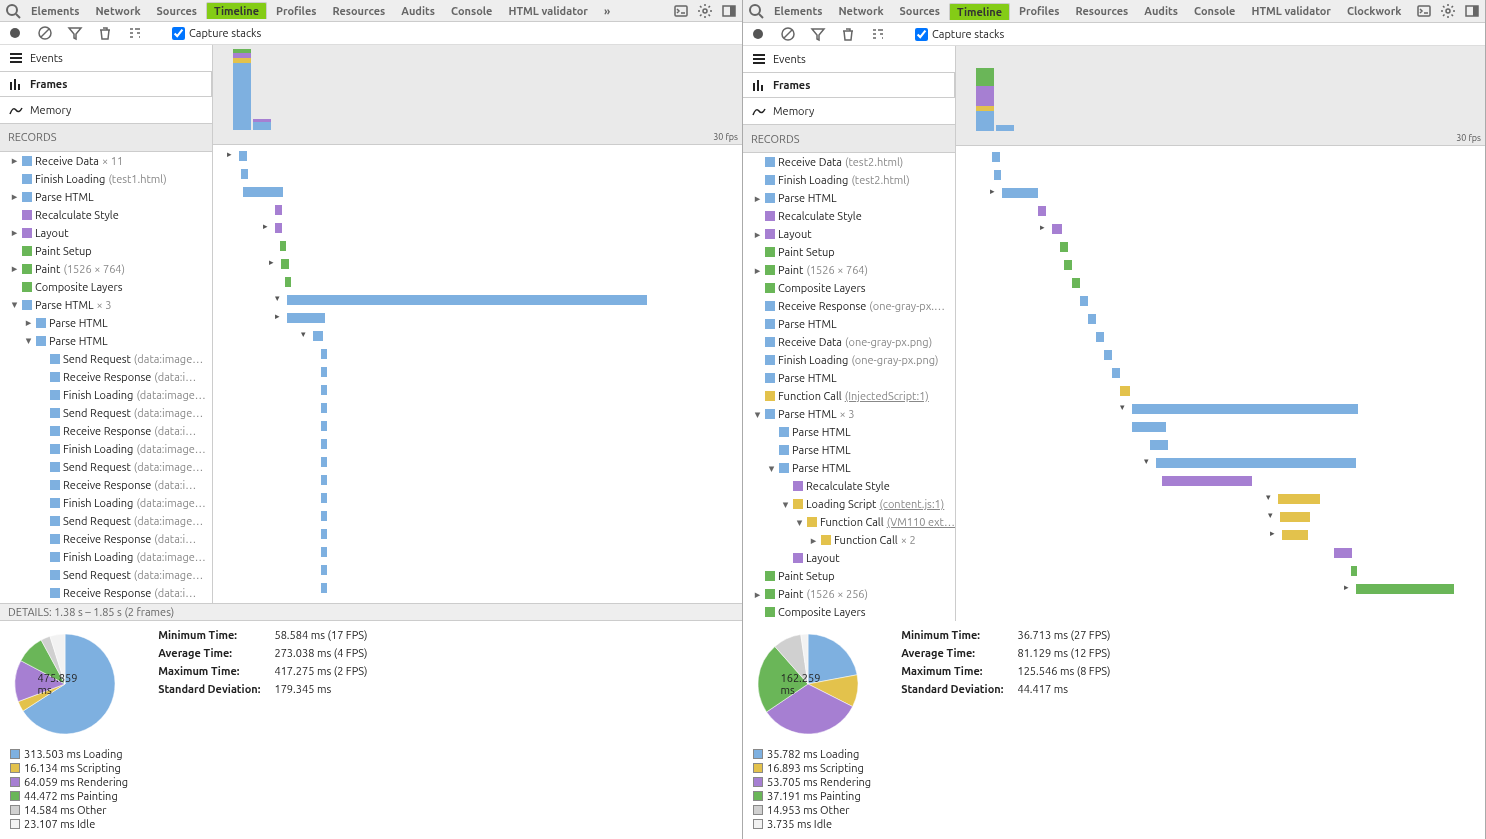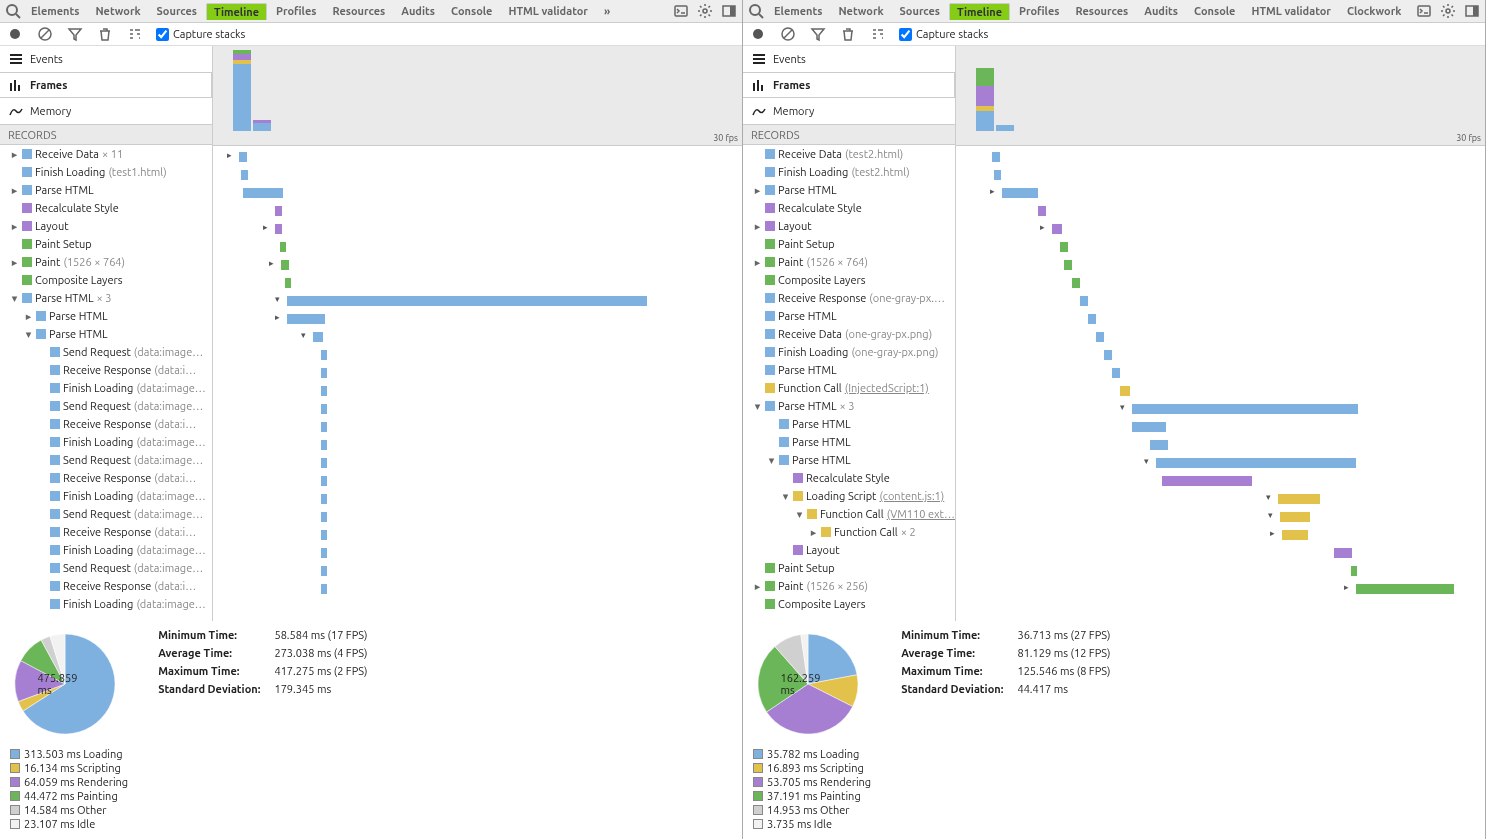--- a/index.html
+++ b/index.html
@@ -4,31 +4,31 @@
 <style>
 * { box-sizing: border-box; margin: 0; padding: 0; }
 body { font-family: "Lucida Grande", "Segoe UI", Ubuntu, sans-serif; font-size: 11px; background: #fff; color: #222; }
 .root { display: flex; width: 1486px; height: 839px; }
 .pane { width: 50%; height: 100%; display: flex; flex-direction: column; border-right: 1px solid #aaa; overflow: hidden; }
 .tabs { height: 23px; background: #eee; border-bottom: 1px solid #ccc; display: flex; align-items: center; padding: 0 4px; gap: 2px; }
 .tab { padding: 2px 7px; color: #666; cursor: pointer; border-radius: 2px 2px 0 0; font-weight: bold; }
 .tab.active { background: #84cc16; border: 1px solid #ccc; border-bottom: none; color: #333; }
 .tabs-right { margin-left: auto; display: flex; gap: 6px; }
 .iconbtn { width: 18px; height: 18px; display: flex; align-items: center; justify-content: center; color: #666; }
-.toolbar { height: 23px; border-bottom: 1px solid #ddd; display: flex; align-items: center; padding: 0 6px; gap: 12px; }
+.toolbar { height: 23px; border-bottom: 1px solid #ddd; display: flex; align-items: center; padding: 0 6px; gap: 28px; }
 .tb-icons { display: flex; gap: 12px; }
 .checkbox-label { display: flex; align-items: center; gap: 4px; }
 .checkbox-label input { margin: 0; }
 .maincols { display: flex; flex: 1 1 auto; min-height: 0; }
 .leftcol { width: 213px; min-width: 213px; border-right: 1px solid #ccc; display: flex; flex-direction: column; }
 .navitems { border-bottom: 1px solid #ccc; }
 .navitem { height: 26px; display: flex; align-items: center; padding: 0 8px; gap: 6px; cursor: pointer; }
 .navitem.active { font-weight: bold; border: 1px solid #ccc; background: #fff; border-left: none; position: relative; }
 .nav-icon { width: 16px; display: flex; align-items: center; }
-.records-hdr { height: 20px; background: #eaeaea; border-bottom: 1px solid #ccc; display: flex; align-items: center; padding: 1px 8px; color: #666; }
+.records-hdr { height: 28px; background: #eaeaea; border-bottom: 1px solid #ccc; display: flex; align-items: center; padding: 1px 8px; color: #666; }
 .records-list { flex: 1; overflow-y: auto; overflow-x: hidden; }
 .record-row { height: 18px; display: flex; align-items: center; gap: 3px; white-space: nowrap; overflow: hidden; }
 .record-row .tgl { width: 9px; text-align: center; color: #666; }
 .record-row .sq { width: 10px; height: 10px; flex-shrink: 0; }
 .record-row .lbl { }
 .record-row .sub { color: #888; }
 .rightcol { flex: 1; display: flex; flex-direction: column; min-width: 0; }
 .overview { height: 100px; background: #eaeaea; border-bottom: 1px solid #ccc; position: relative; }
 .ov-fps { position: absolute; right: 4px; bottom: 2px; font-size: 9px; color: #555; }
 .ov-col { position: absolute; top: 4px; bottom: 14px; width: 18px; display: flex; flex-direction: column-reverse; }
@@ -364,20 +364,21 @@
             <div class="bar c-loading" style="top:330px;left:108px;width:6px"></div>
             <div class="bar c-loading" style="top:348px;left:108px;width:6px"></div>
             <div class="bar c-loading" style="top:366px;left:108px;width:6px"></div>
             <div class="bar c-loading" style="top:384px;left:108px;width:6px"></div>
             <div class="bar c-loading" style="top:402px;left:108px;width:6px"></div>
             <div class="bar c-loading" style="top:420px;left:108px;width:6px"></div>
             <div class="bar c-loading" style="top:438px;left:108px;width:6px"></div>
           </div>
       </div>
     </div>
+    <div class="details-hdr">DETAILS: 1.38 s – 1.85 s (2 frames)</div>
     <div class="details-body">
       <div class="pie-col">
         <div class="pie-wrap">
           <svg width="110" height="110" viewBox="0 0 110 110">
               <path d="M55 55 L55 5 A50 50 0 1 1 12.98426581248492 82.10494568679445 Z" fill="#7eb0e0" stroke="#fff" stroke-width="0.5"></path>
               <path d="M55 55 L12.98426581248492 82.10494568679445 A50 50 0 0 1 8.20342353098885 72.60910079419139 Z" fill="#e3c24c" stroke="#fff" stroke-width="0.5"></path>
               <path d="M55 55 L8.20342353098885 72.60910079419139 A50 50 0 0 1 10.787854717717309 31.648635809907635 Z" fill="#a67fd2" stroke="#fff" stroke-width="0.5"></path>
               <path d="M55 55 L10.787854717717309 31.648635809907635 A50 50 0 0 1 31.131138234012177 11.065077239214759 Z" fill="#6ab658" stroke="#fff" stroke-width="0.5"></path>
               <path d="M55 55 L31.131138234012177 11.065077239214759 A50 50 0 0 1 39.9804736640187 7.309185070469134 Z" fill="#d0d0d0" stroke="#fff" stroke-width="0.5"></path>
               <path d="M55 55 L39.9804736640187 7.309185070469134 A50 50 0 0 1 54.99999999999999 5 Z" fill="#f2f2f2" stroke="#fff" stroke-width="0.5"></path>

